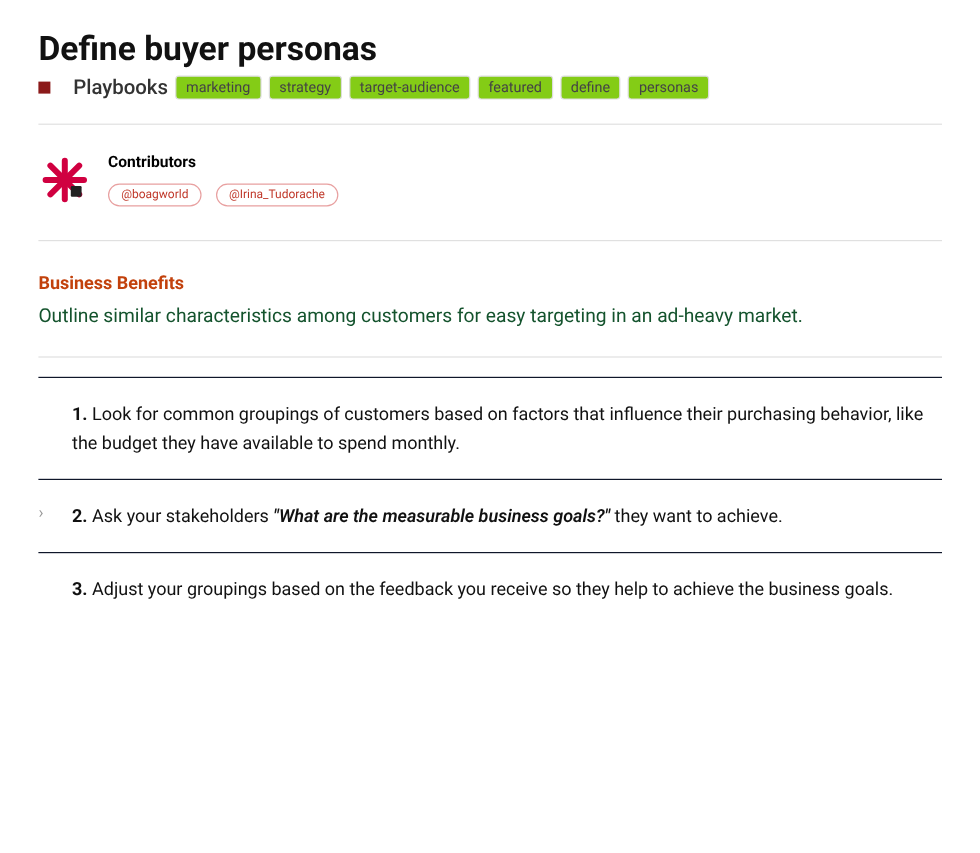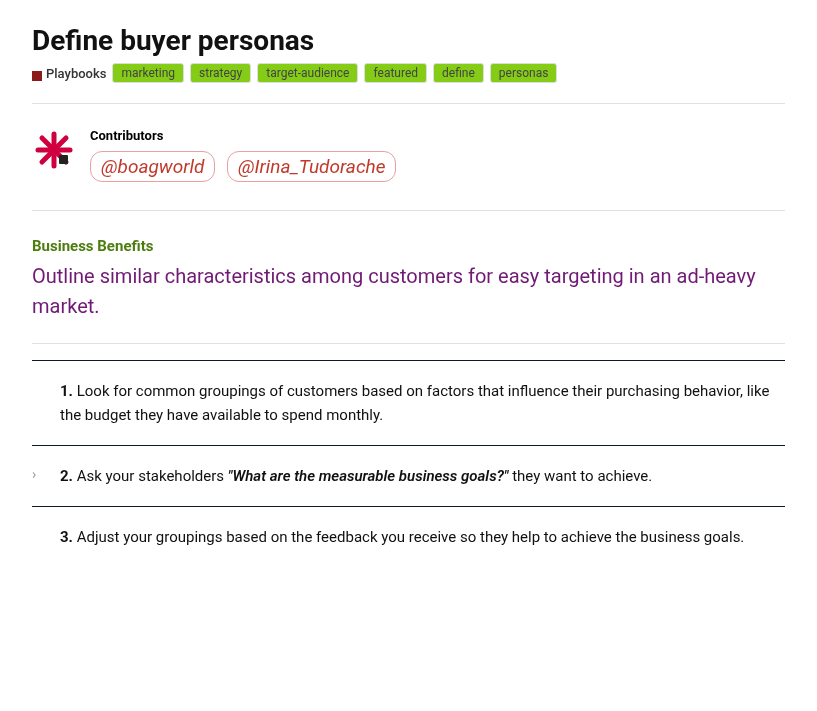--- a/index.html
+++ b/index.html
@@ -22,23 +22,23 @@
     .breadcrumb-row {
       display: flex;
       align-items: center;
       gap: 6px;
       margin-bottom: 20px;
       flex-wrap: wrap;
     }
 
     .breadcrumb-playbooks {
       display: flex;
-      align-items: flex-end;
-      gap: 4px;
-      font-size: 13px;
+      align-items: center;
+      gap: 19px;
+      font-size: 17px;
       color: #333;
       font-weight: 500;
     }
 
     .breadcrumb-square {
       width: 10px;
       height: 10px;
       background: #8b1a1a;
       display: inline-block;
       flex-shrink: 0;
@@ -130,37 +130,36 @@
       font-weight: 700;
       color: #000000;
       margin-bottom: 8px;
     }
 
     .contributor-tag {
       display: inline-block;
       border: 1px solid #e8a0a0;
       border-radius: 12px;
       padding: 3px 10px;
-      font-size: 19px;
+      font-size: 10px;
       color: #c0392b;
       margin-right: 8px;
       background: #fff;
-      font-style: italic;
     }
 
     .section-header {
       font-size: 15px;
       font-weight: 700;
-      color: #4d7c0f;
+      color: #c2410c;
       margin-bottom: 6px;
     }
 
     .business-benefits-text {
-      font-size: 20px;
-      color: #701a75;
+      font-size: 16px;
+      color: #14532d;
       line-height: 1.5;
     }
 
     .steps-container {
       margin-top: 4px;
     }
 
     .step-row {
       display: flex;
       align-items: flex-start;

